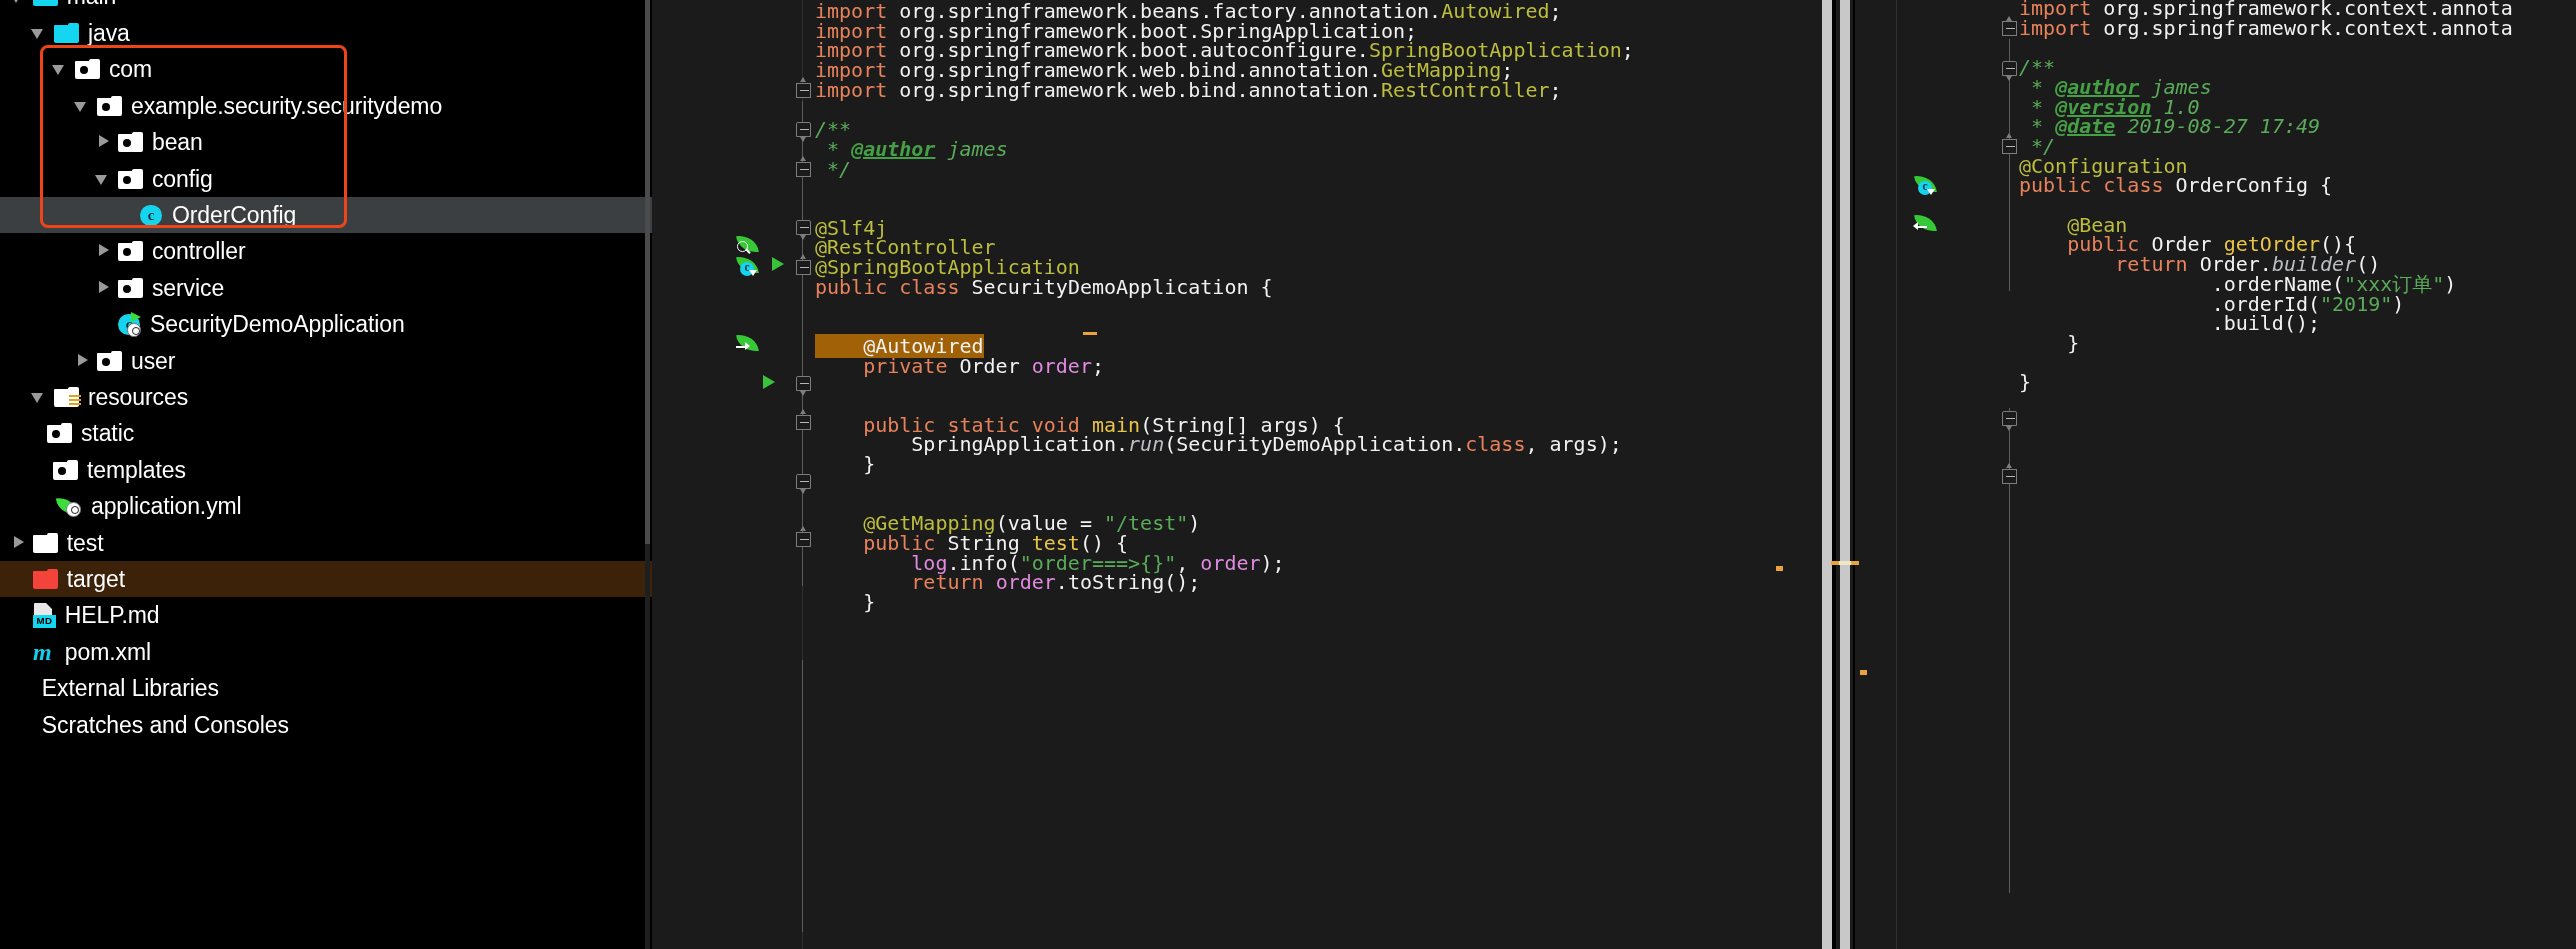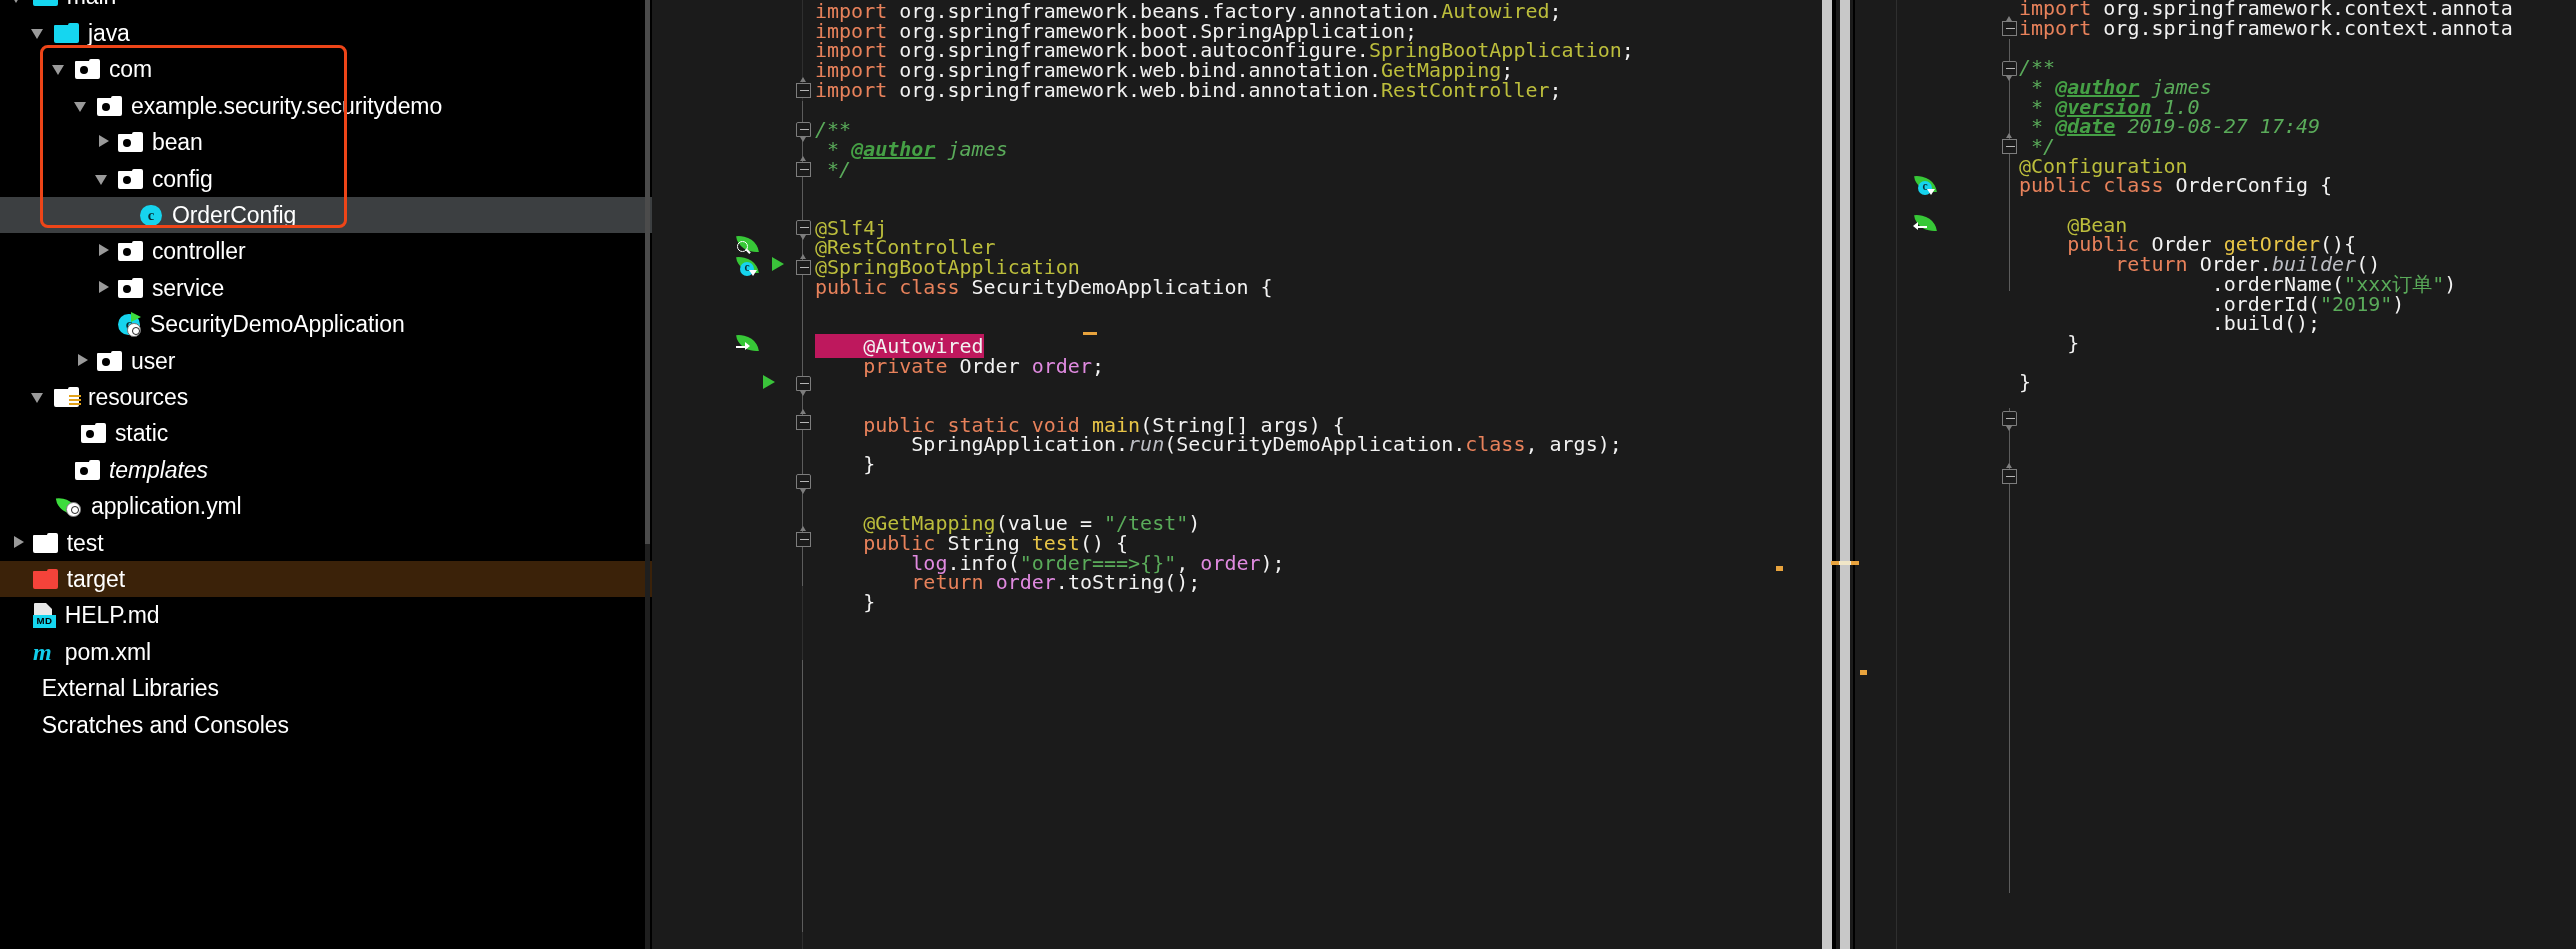--- a/index.html
+++ b/index.html
@@ -271,21 +271,21 @@
   
   .kw   { color:#e8825b; }
   .plain{ color:#f2f2f2; }
   .anno { color:#bcbe3c; }
   .cmt  { color:#5aab5a; font-style:italic; }
   .cmtt { color:#45a045; font-style:italic; text-decoration:underline; font-weight:bold; }
   .str  { color:#5aab5a; }
   .fld  { color:#e08ae0; }
   .mth  { color:#e8c547; }
   .itl  { font-style:italic; }
-  .hl-autowired { background:#be185d; color:#f2f2f2;margin-top:35px; }
+  .hl-autowired { background:#a16207; color:#f2f2f2;margin-top:35px; }
 
   
   .vscroll {
     position:absolute; top:0; width:11.6px; height:949px; background:#1b1b1b;
   }
   .vscroll .thumb {
     position:absolute; left:1px; top:0; width:9.7px; background:#c8c8c8;
   }
   .marker-y { position:absolute; width:9.7px; height:3.9px; background:#e8a33d; }
   .marker-w { position:absolute; width:11.6px; height:3.9px; background:#f0e6c8; }
@@ -405,30 +405,30 @@
             <span class="tabtop"></span>
             <span class="body"></span>
             <span class="lines">
               <i></i>
               <i></i>
               <i></i>
             </span>
           </span>
           <span class="tree-label">resources</span>
         </div>
-        <div class="tree-row" style="top: 415px; position: absolute; left: 0px; right: 0px; padding-left: 56px;">
+        <div class="tree-row" style="top: 415px; position: absolute; left: 0px; right: 0px; padding-left: 22px;">
           <span class="twisty none"></span>
           <span class="ico ico-folder">
             <span class="tabtop"></span>
             <span class="body"></span>
             <span class="dot"></span>
           </span>
           <span class="tree-label">static</span>
         </div>
-        <div class="tree-row" style="top: 452px; position: absolute; left: 0px; right: 0px; padding-left: 50px; font-style: italic;">
+        <div class="tree-row" style="top: 452px; position: absolute; left: 0px; right: 0px; padding-left: 28px;">
           <span class="twisty none"></span>
           <span class="ico ico-folder">
             <span class="tabtop"></span>
             <span class="body"></span>
             <span class="dot"></span>
           </span>
           <span class="tree-label">templates</span>
         </div>
         <div class="tree-row" style="top: 488px; position: absolute; left: 0px; right: 0px; padding-left: 32px;">
           <span class="twisty none"></span>

